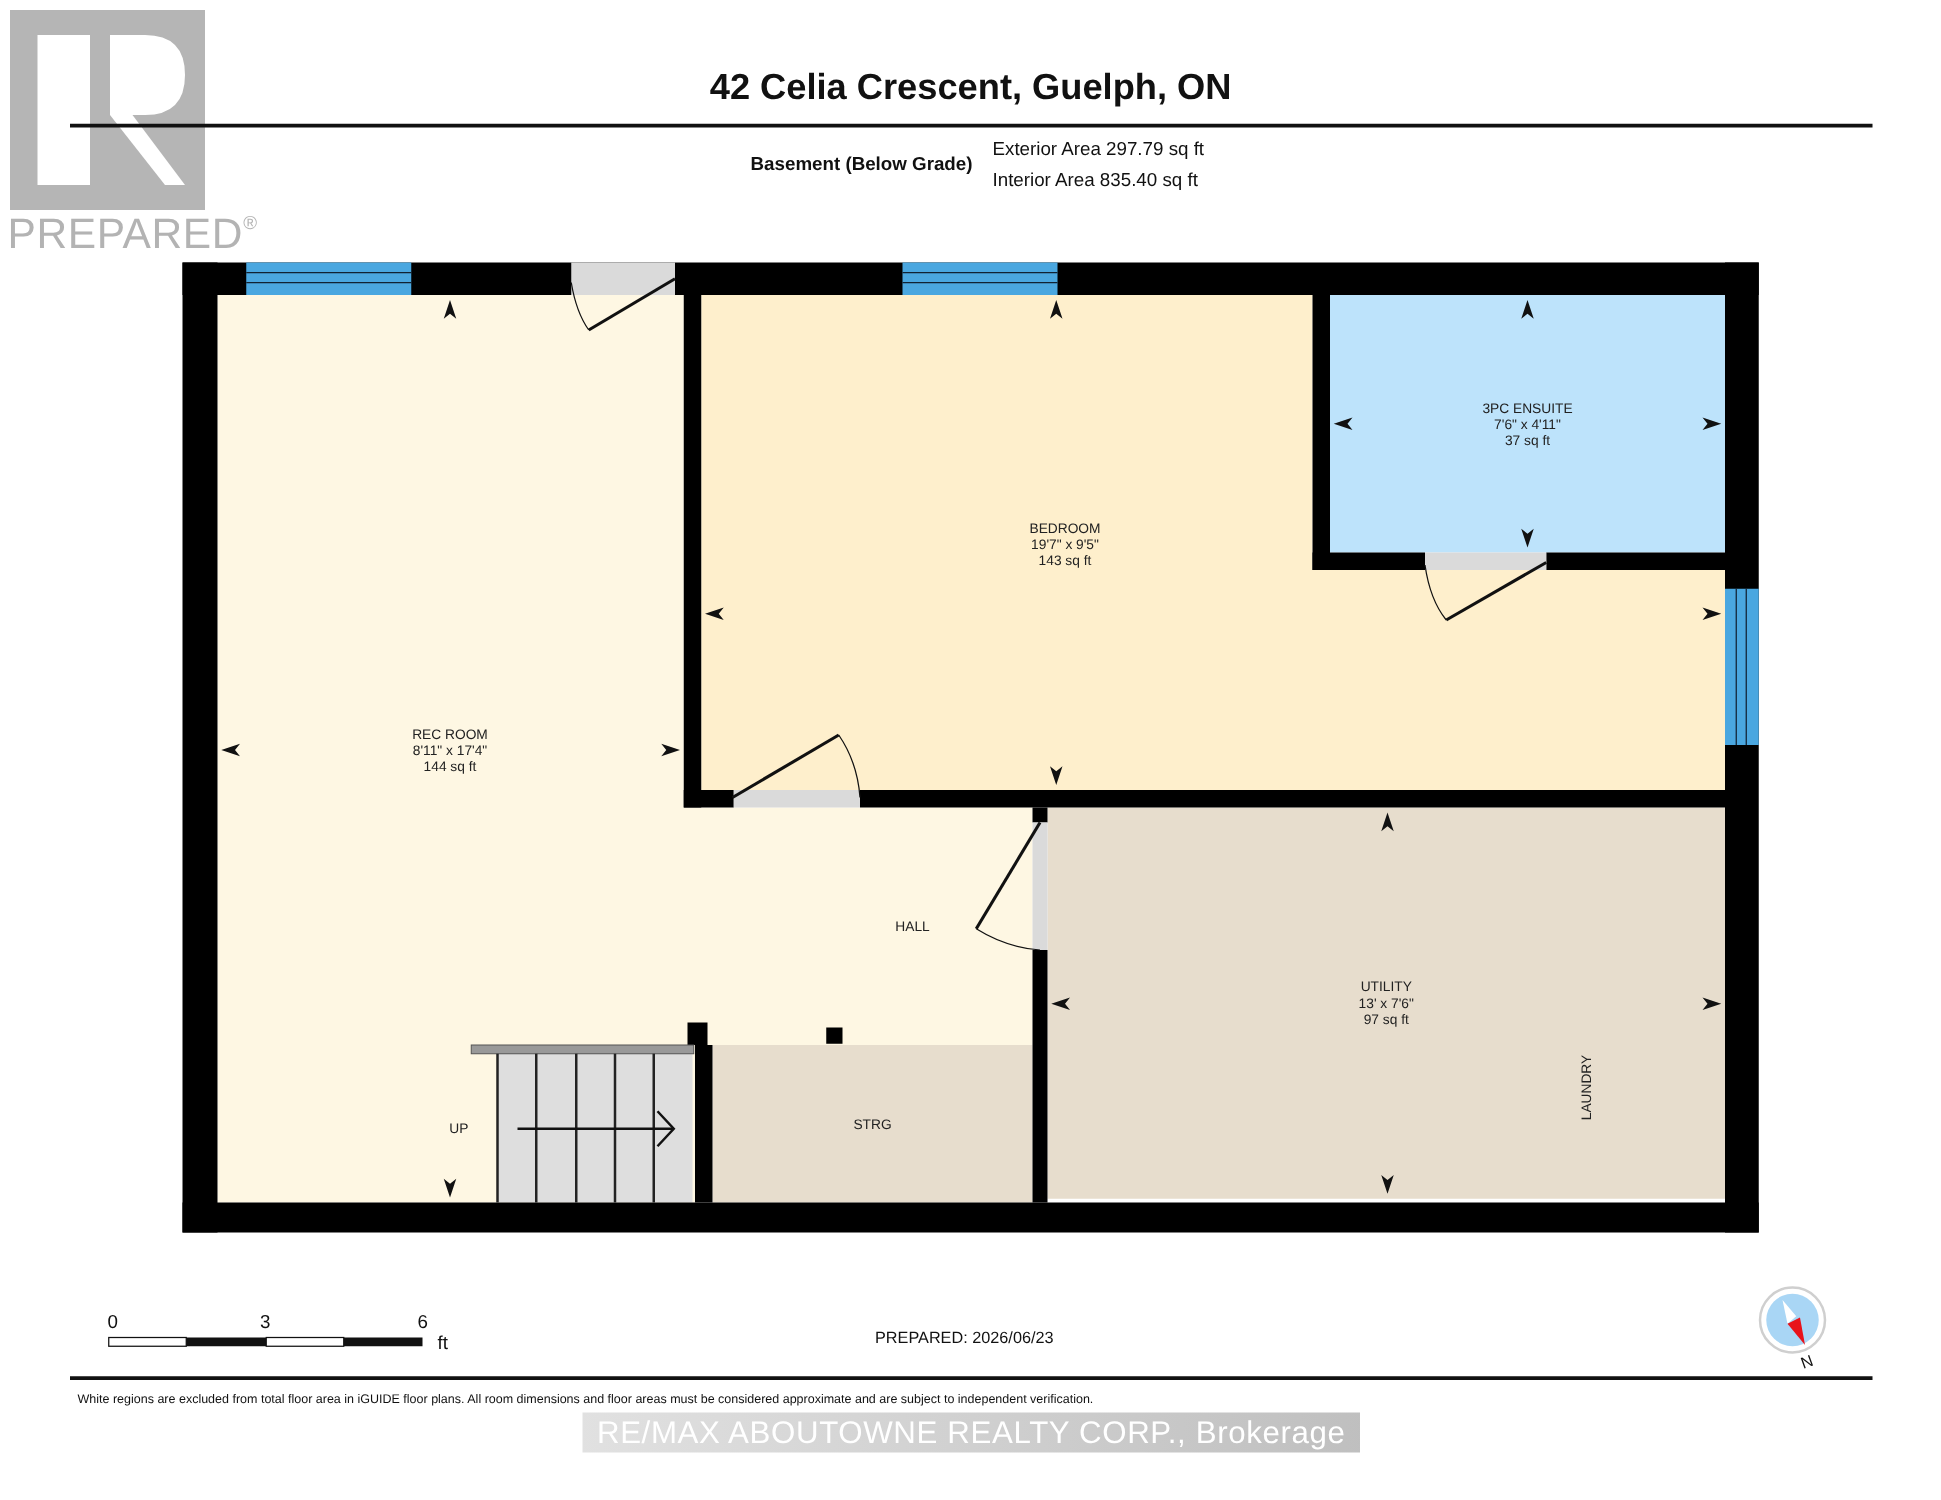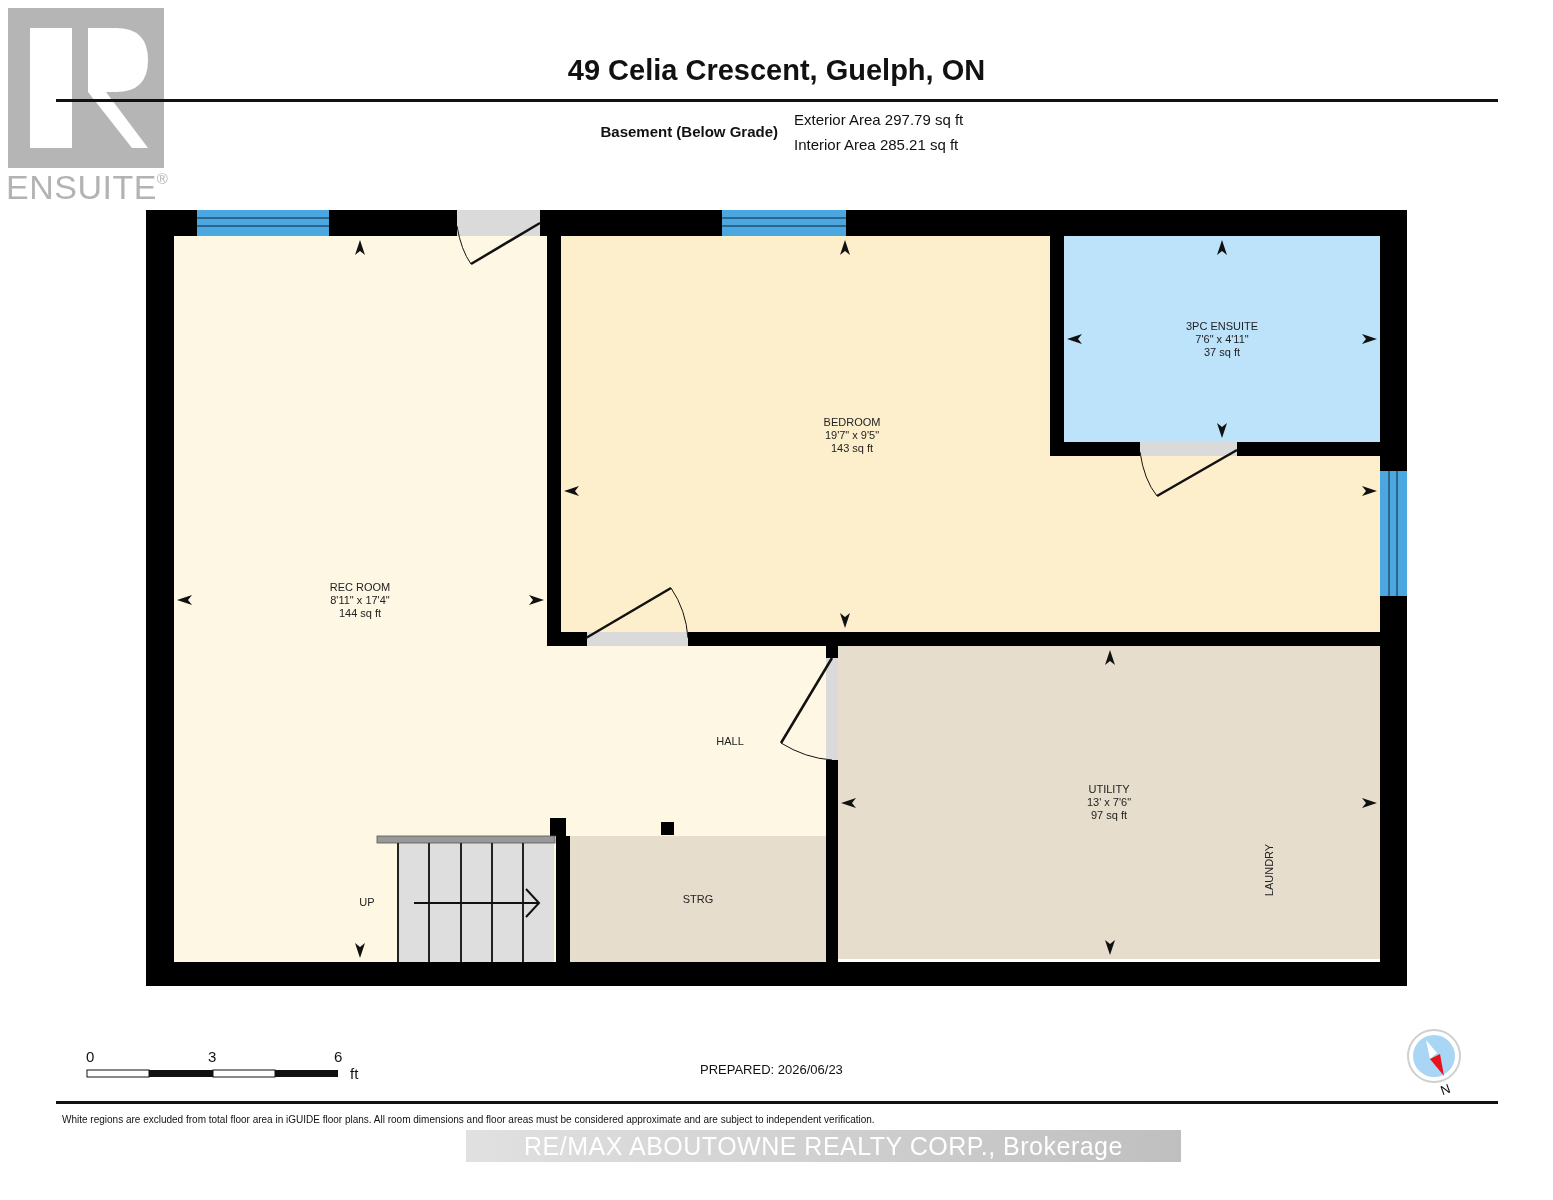--- a/index.html
+++ b/index.html
@@ -13,38 +13,38 @@
     #floor-label { left: 560px; top: 123px; width: 218px; text-align: right; font-size: 15px; font-weight: bold; }
     #ext-area { left: 794px; top: 111px; font-size: 15px; }
     #int-area { left: 794px; top: 136px; font-size: 15px; }
     #plan { left: 0; top: 0; }
     .room-text { font-family: "Liberation Sans", sans-serif; font-size: 11px; fill: #222; text-anchor: middle; }
     #scale-bar { left: 86px; top: 1048px; width: 290px; height: 40px; }
     #prepared { left: 700px; top: 1062px; font-size: 13px; }
     #compass { left: 1404px; top: 1028px; width: 62px; height: 70px; }
     #footer-rule { left: 56px; top: 1101px; width: 1442px; height: 3px; background: #111; }
     #disclaimer { left: 62px; top: 1114px; font-size: 10px; }
-    #brokerage { left: 466px; top: 1130px; width: 715px; height: 32px; background: linear-gradient(to right, rgba(200,200,200,0.55), rgba(170,170,170,0.75)); color: #ffffff; font-size: 25px; text-align: center; line-height: 32px; letter-spacing: 0.5px; }
+    #brokerage { left: 466px; top: 1130px; width: 622px; height: 32px; background: linear-gradient(to right, rgba(200,200,200,0.55), rgba(170,170,170,0.75)); color: #ffffff; font-size: 25px; text-align: center; line-height: 32px; letter-spacing: 0.5px; }
   </style>
 </head>
 <body>
 
 <svg id="realtor-logo" class="abs" viewBox="0 0 156 160">
   <rect x="0" y="0" width="156" height="160" fill="#b5b5b5"></rect>
   <rect x="22" y="20" width="42" height="120" fill="#ffffff"></rect>
   <path d="M80 20 L108 20 Q140 20 140 52 Q140 84 108 84 L98 84 L140 140 L80 140 Z" fill="#ffffff"></path>
   <path d="M80 84 L80 140 L124 140 Z" fill="#b5b5b5"></path>
 </svg>
-<div id="realtor-word" class="abs"><span>ENSUITE</span><sup>®</sup></div>
-
-<div id="title" class="abs">49 Celia Crescent, Guelph, ON</div>
+<div id="realtor-word" class="abs"><span>PREPARED</span><sup>®</sup></div>
+
+<div id="title" class="abs">42 Celia Crescent, Guelph, ON</div>
 <div id="title-rule" class="abs"></div>
 <div id="floor-label" class="abs">Basement (Below Grade)</div>
 <div id="ext-area" class="abs">Exterior Area 297.79 sq ft</div>
-<div id="int-area" class="abs">Interior Area 285.21 sq ft</div>
+<div id="int-area" class="abs">Interior Area 835.40 sq ft</div>
 
 <svg id="plan" class="abs" width="1553" height="1200" viewBox="0 0 1553 1200">
 
   <g>
 
     <path d="M174 236 L547 236 L547 646 L826 646 L826 836 L560 836 L560 962 L174 962 Z" fill="#fef7e3"></path>
 
     <path d="M561 236 L1050 236 L1050 456 L1380 456 L1380 632 L561 632 Z" fill="#feefcc"></path>
 
     <rect x="1064" y="236" width="316" height="206" fill="#bde3fb"></rect>

